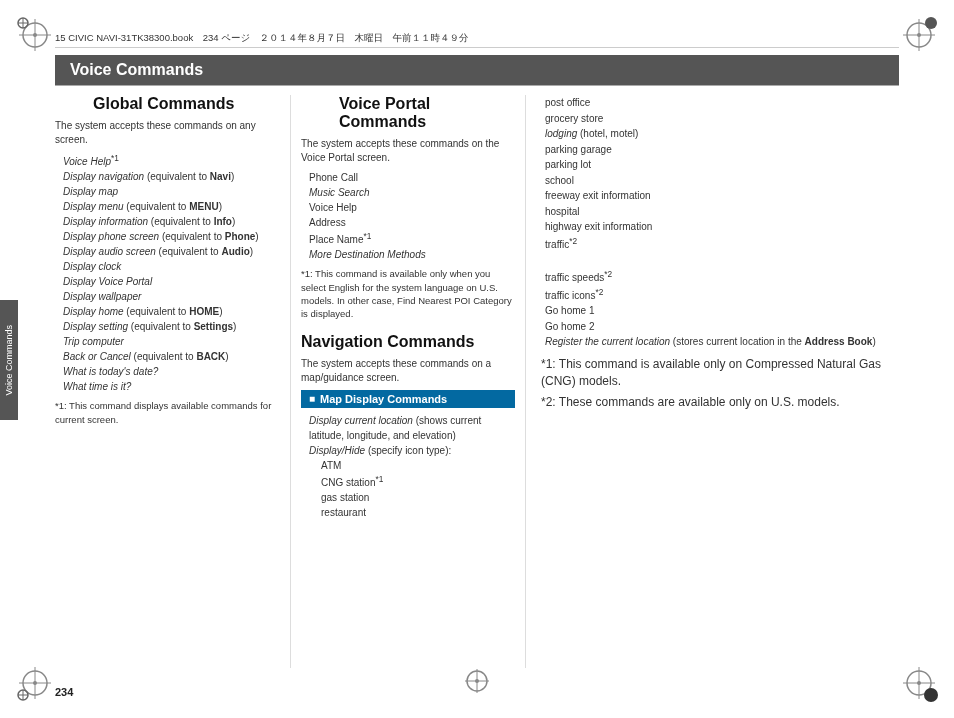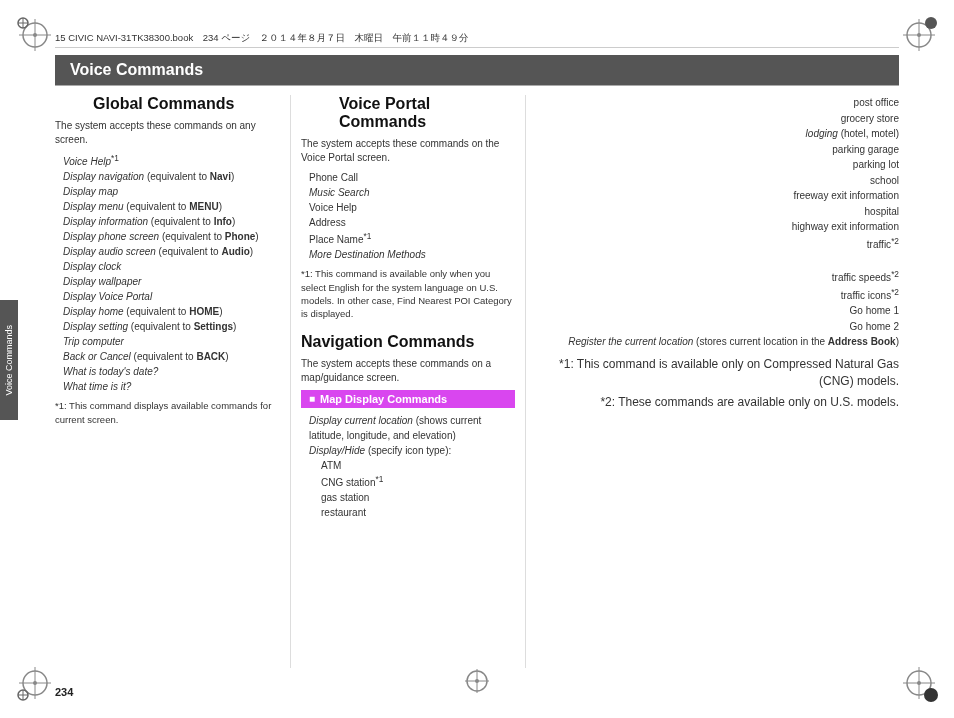--- a/index.html
+++ b/index.html
@@ -118,21 +118,20 @@
       padding-right: 10px;
       flex-shrink: 0;
       border-left: 1px solid #ddd;
     }
 
     
     .right-column {
       flex: 1;
       padding-left: 15px;
       border-left: 1px solid #ddd;
-      text-align: right;
     }
 
     .section-title {
       font-size: 16px;
       font-weight: bold;
       margin-bottom: 6px;
       color: #111;
       margin-left: 38px;
     }
 
@@ -174,21 +173,21 @@
     .nav-section-title {
       font-size: 16px;
       font-weight: bold;
       margin-top: 12px;
       margin-bottom: 6px;
       color: #111;
     }
 
     
     .subsection-header {
-      background: #d946ef;
+      background: #0369a1;
       color: #fff;
       font-size: 11px;
       font-weight: bold;
       padding: 3px 8px;
       margin-bottom: 5px;
       display: flex;
       align-items: center;
     }
     .subsection-header::before {
       content: '■';
@@ -319,22 +318,22 @@
     <p class="section-intro">The system accepts these commands on any screen.</p>
     <ul class="command-list">
       <li><em>Voice Help</em><sup>*1</sup></li>
       <li><em>Display navigation</em> (equivalent to <strong>Navi</strong>)</li>
       <li><em>Display map</em></li>
       <li><em>Display menu</em> (equivalent to <strong>MENU</strong>)</li>
       <li><em>Display information</em> (equivalent to <strong>Info</strong>)</li>
       <li><em>Display phone screen</em> (equivalent to <strong>Phone</strong>)</li>
       <li><em>Display audio screen</em> (equivalent to <strong>Audio</strong>)</li>
       <li><em>Display clock</em></li>
+      <li><em>Display Voice Portal</em></li>
       <li><em>Display wallpaper</em></li>
-      <li><em>Display Voice Portal</em></li>
       <li><em>Display home</em> (equivalent to <strong>HOME</strong>)</li>
       <li><em>Display setting</em> (equivalent to <strong>Settings</strong>)</li>
       <li><em>Trip computer</em></li>
       <li><em>Back or Cancel</em> (equivalent to <strong>BACK</strong>)</li>
       <li><em>What is today's date?</em></li>
       <li><em>What time is it?</em></li>
     </ul>
     <p class="footnote-text">*1: This command displays available commands for current screen.</p>
   </div>
 

